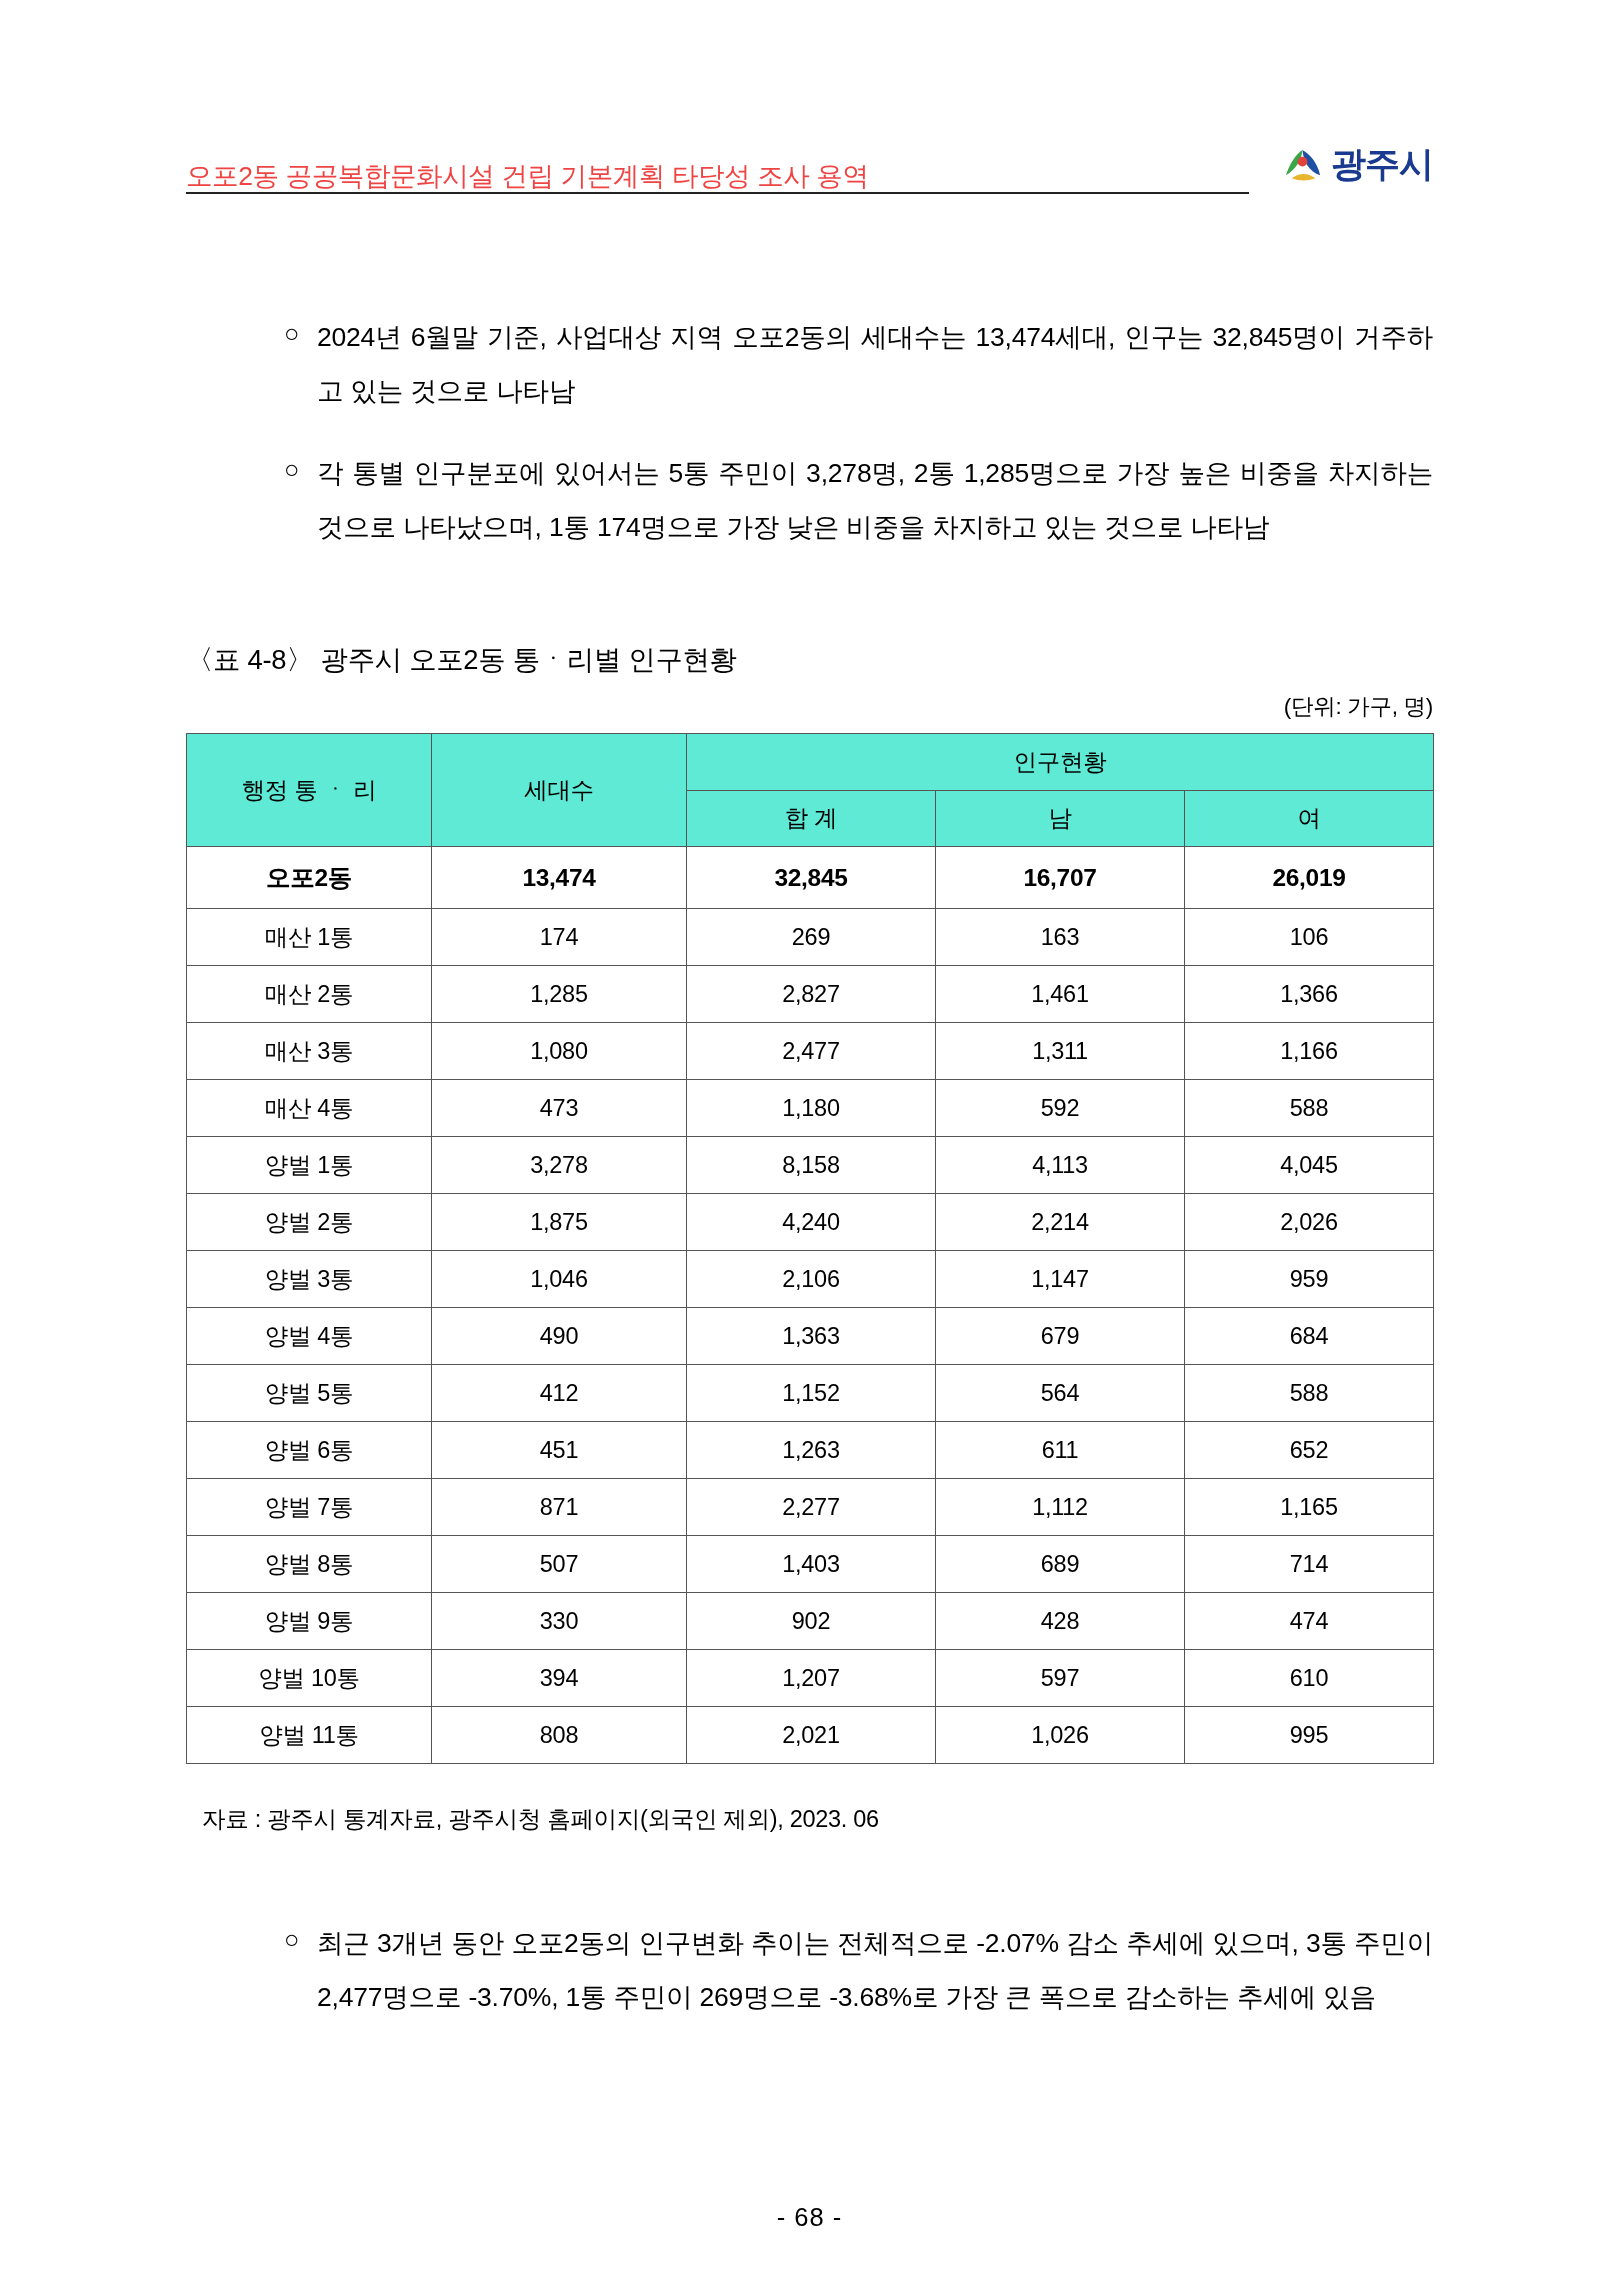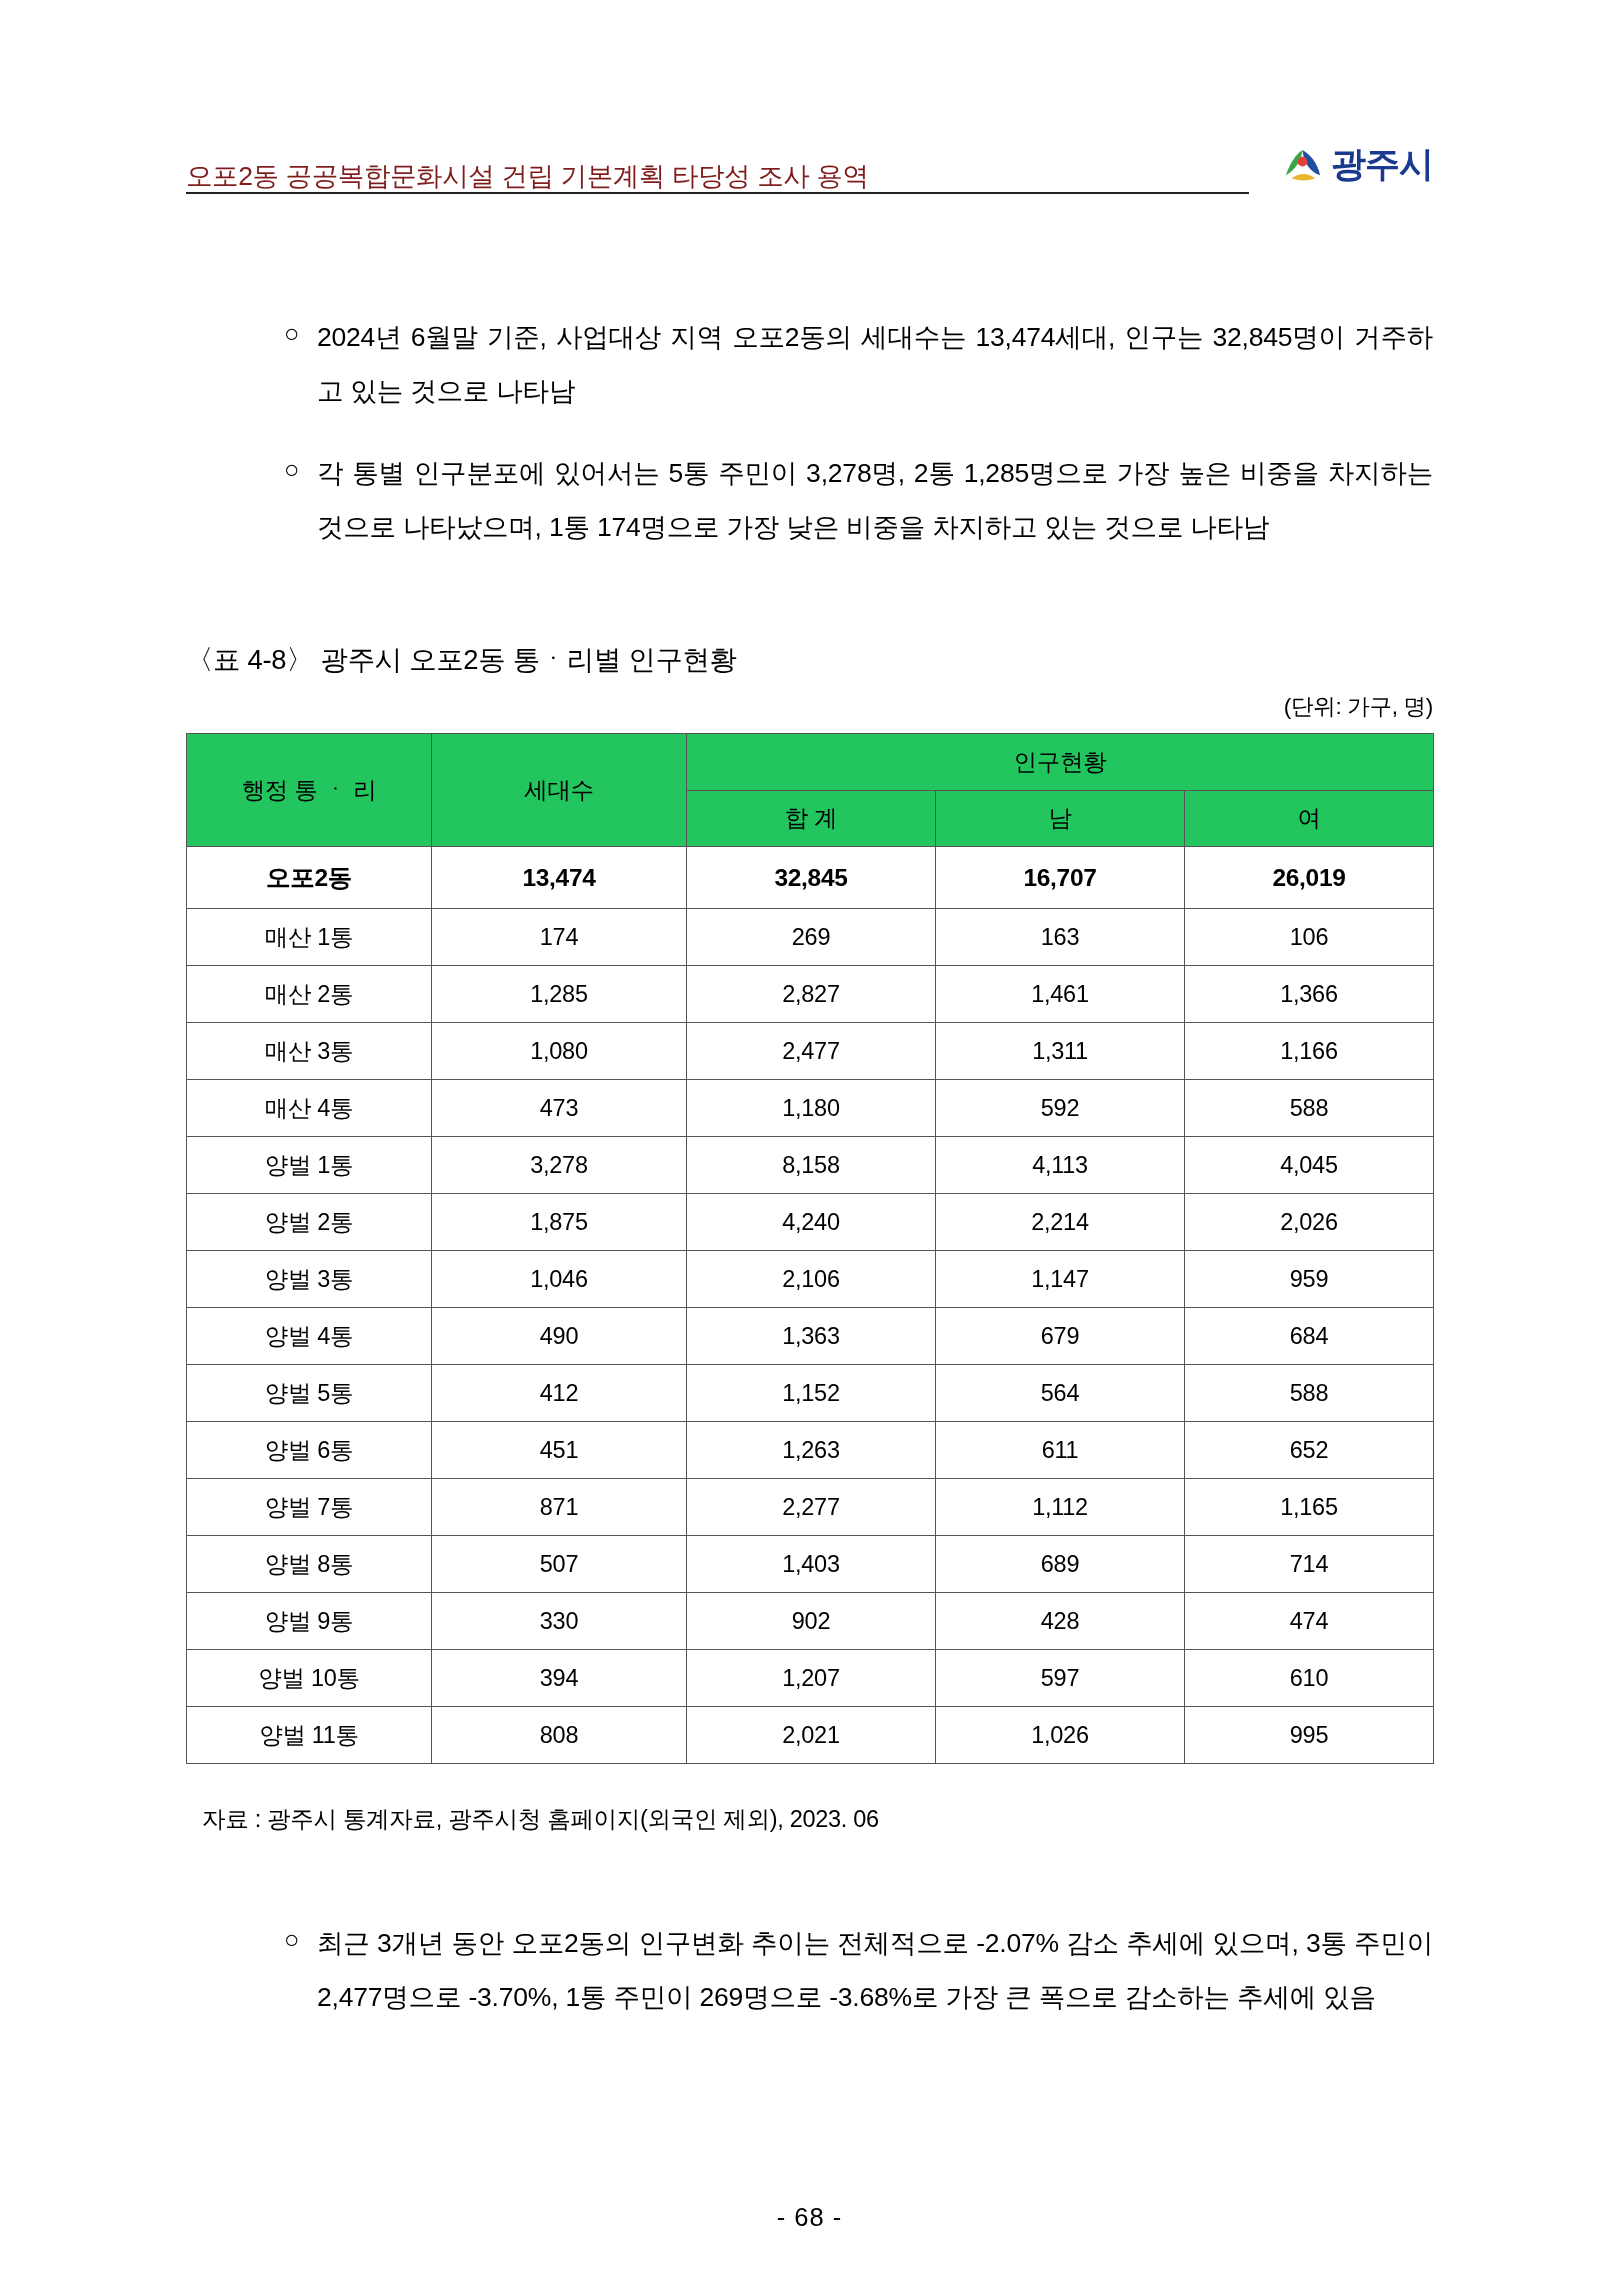--- a/index.html
+++ b/index.html
@@ -28,21 +28,21 @@
     left: 186px;
     top: 147px;
     width: 1247px;
     display: flex;
     align-items: flex-end;
     justify-content: space-between;
   }
   .header-title {
     font-size: 26.5px;
     letter-spacing: -0.4px;
-    color: #7f1d1d;
+    color: #ef4444;
     white-space: nowrap;
   }
   .logo {
     display: flex;
     align-items: center;
     gap: 6px;
     transform: translateY(-5.9px);
   }
   .logo-mark {
     width: 45px;
@@ -116,21 +116,21 @@
   .data-table td {
     border: 1px solid #555;
     text-align: center;
     font-size: 23.5px;
     letter-spacing: -0.3px;
     padding: 0;
     height: 55px;
     font-weight: normal;
   }
   .data-table thead th {
-    background: #22c55e;
+    background: #5eead4;
   }
   .data-table .col-name { width: 245px; }
   .data-table .col-house { width: 255px; }
   .data-table .col-sum { width: 249px; }
   .data-table .col-m { width: 249px; }
   .data-table .col-f { width: 249px; }
   .data-table tr.total td {
     font-weight: bold;
     font-size: 24.5px;
     height: 61px;

